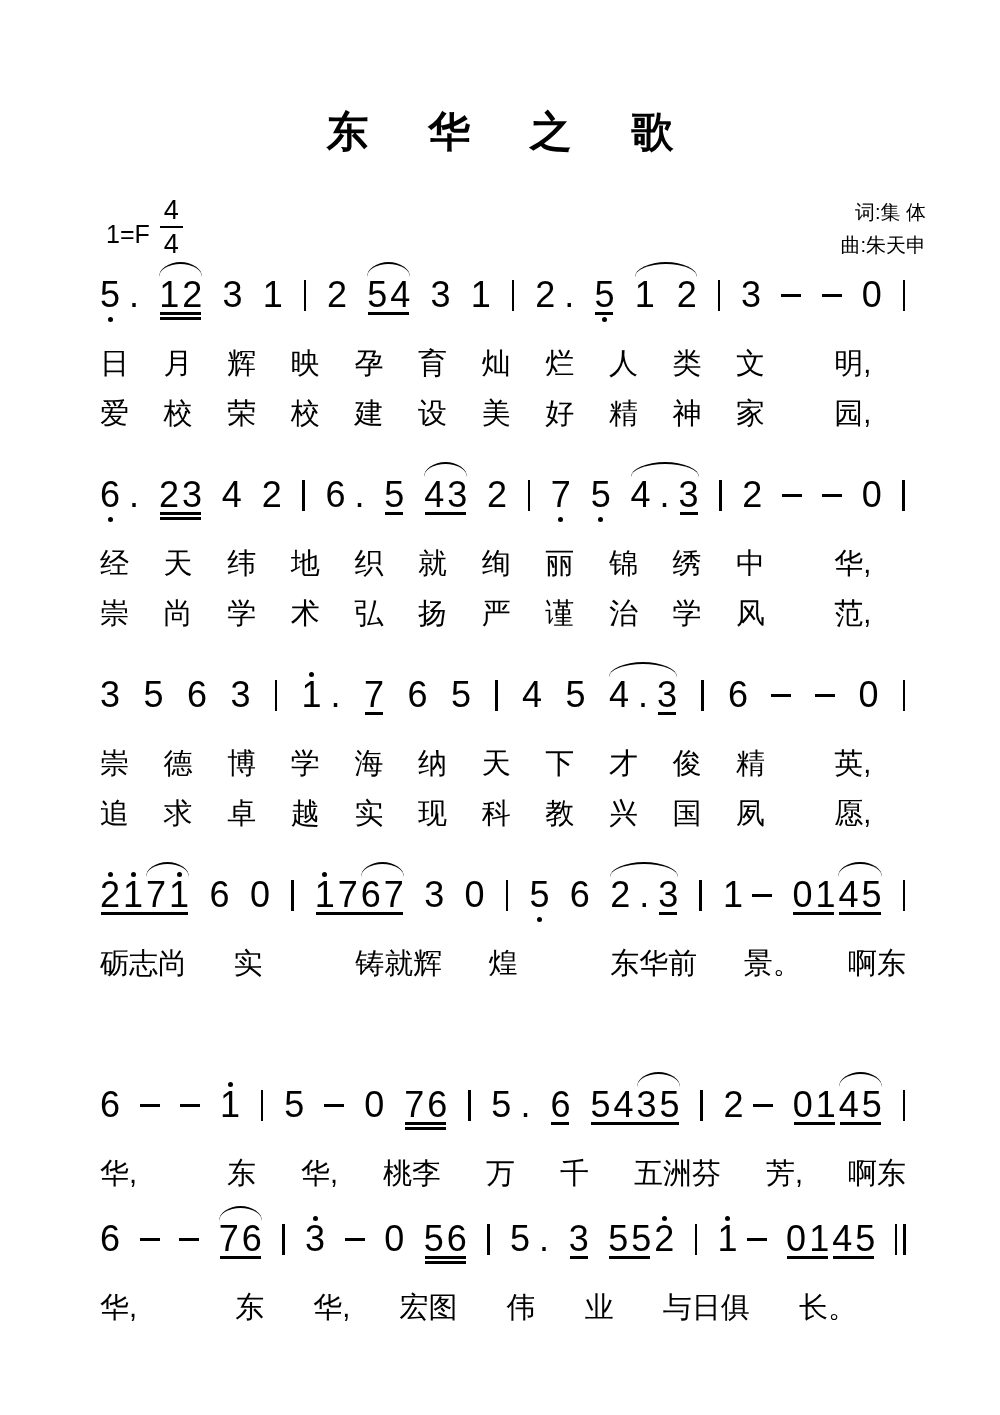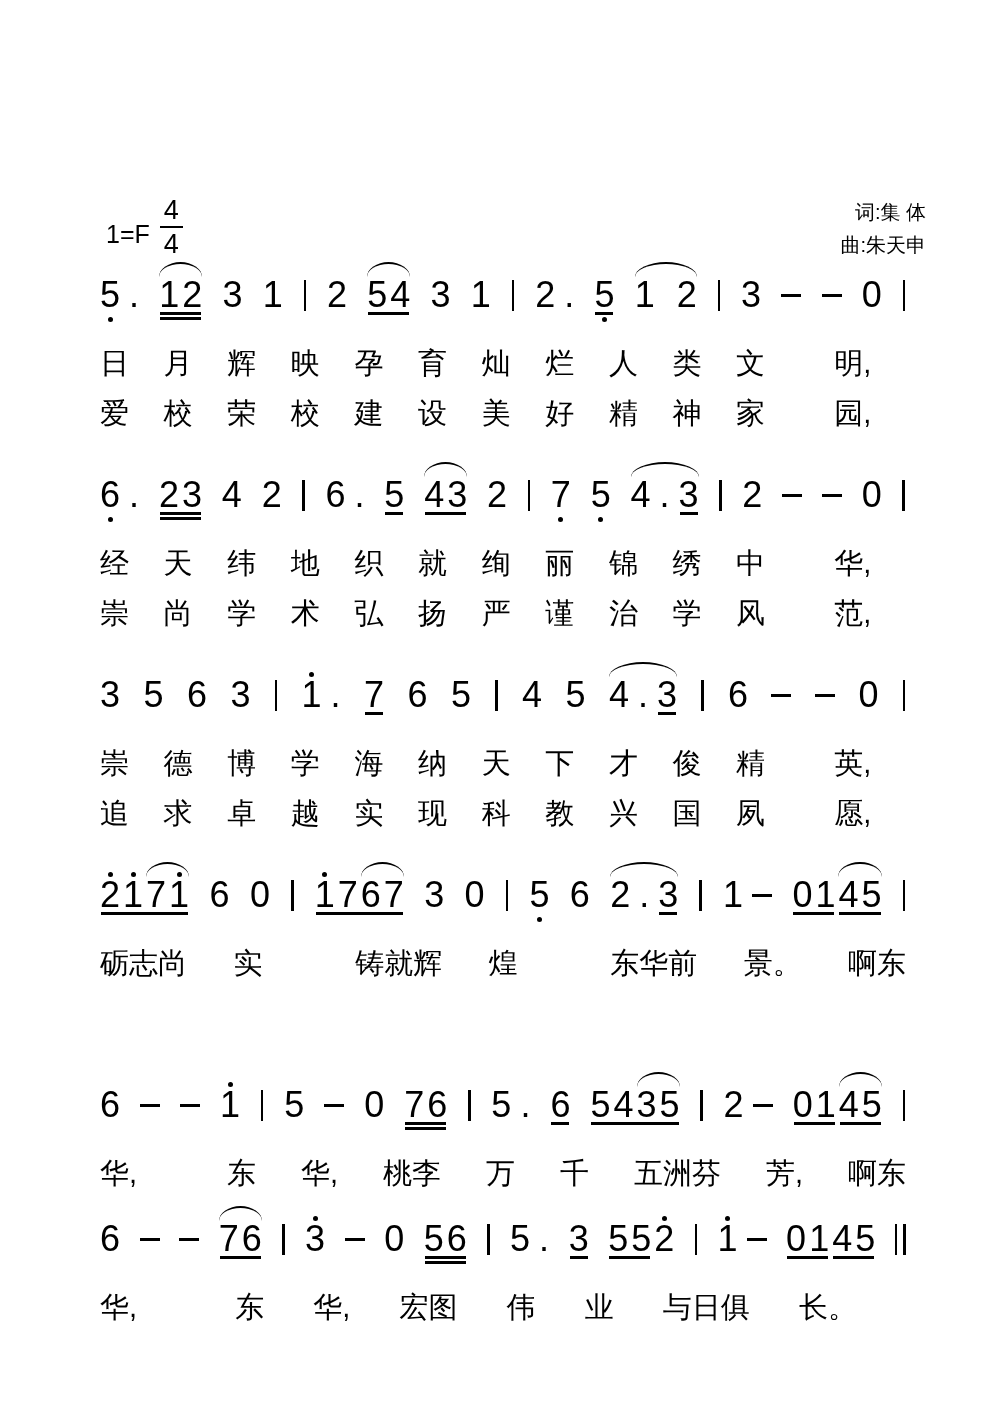--- a/index.html
+++ b/index.html
@@ -44,20 +44,21 @@
         border-top:2.5px solid #000;border-radius:50% 50% 0 0 / 100% 100% 0 0;}
   .lyr{display:flex;justify-content:space-between;align-items:flex-start;
        font-size:29px;line-height:34px;height:34px;margin-top:16px;white-space:nowrap;}
   .lyr + .lyr{margin-top:16px;}
   .lsp{display:inline-block;width:0;}
 </style>
 </head>
 <body>
 
 <div class="page">
+  <div class="title">东 华 之 歌</div>
 
   <div class="keysig">
     <span class="klabel">1=F</span>
     <span class="frac">
       <span class="num">4</span>
       <span class="den">4</span>
     </span>
   </div>
 
   <div class="credits">

